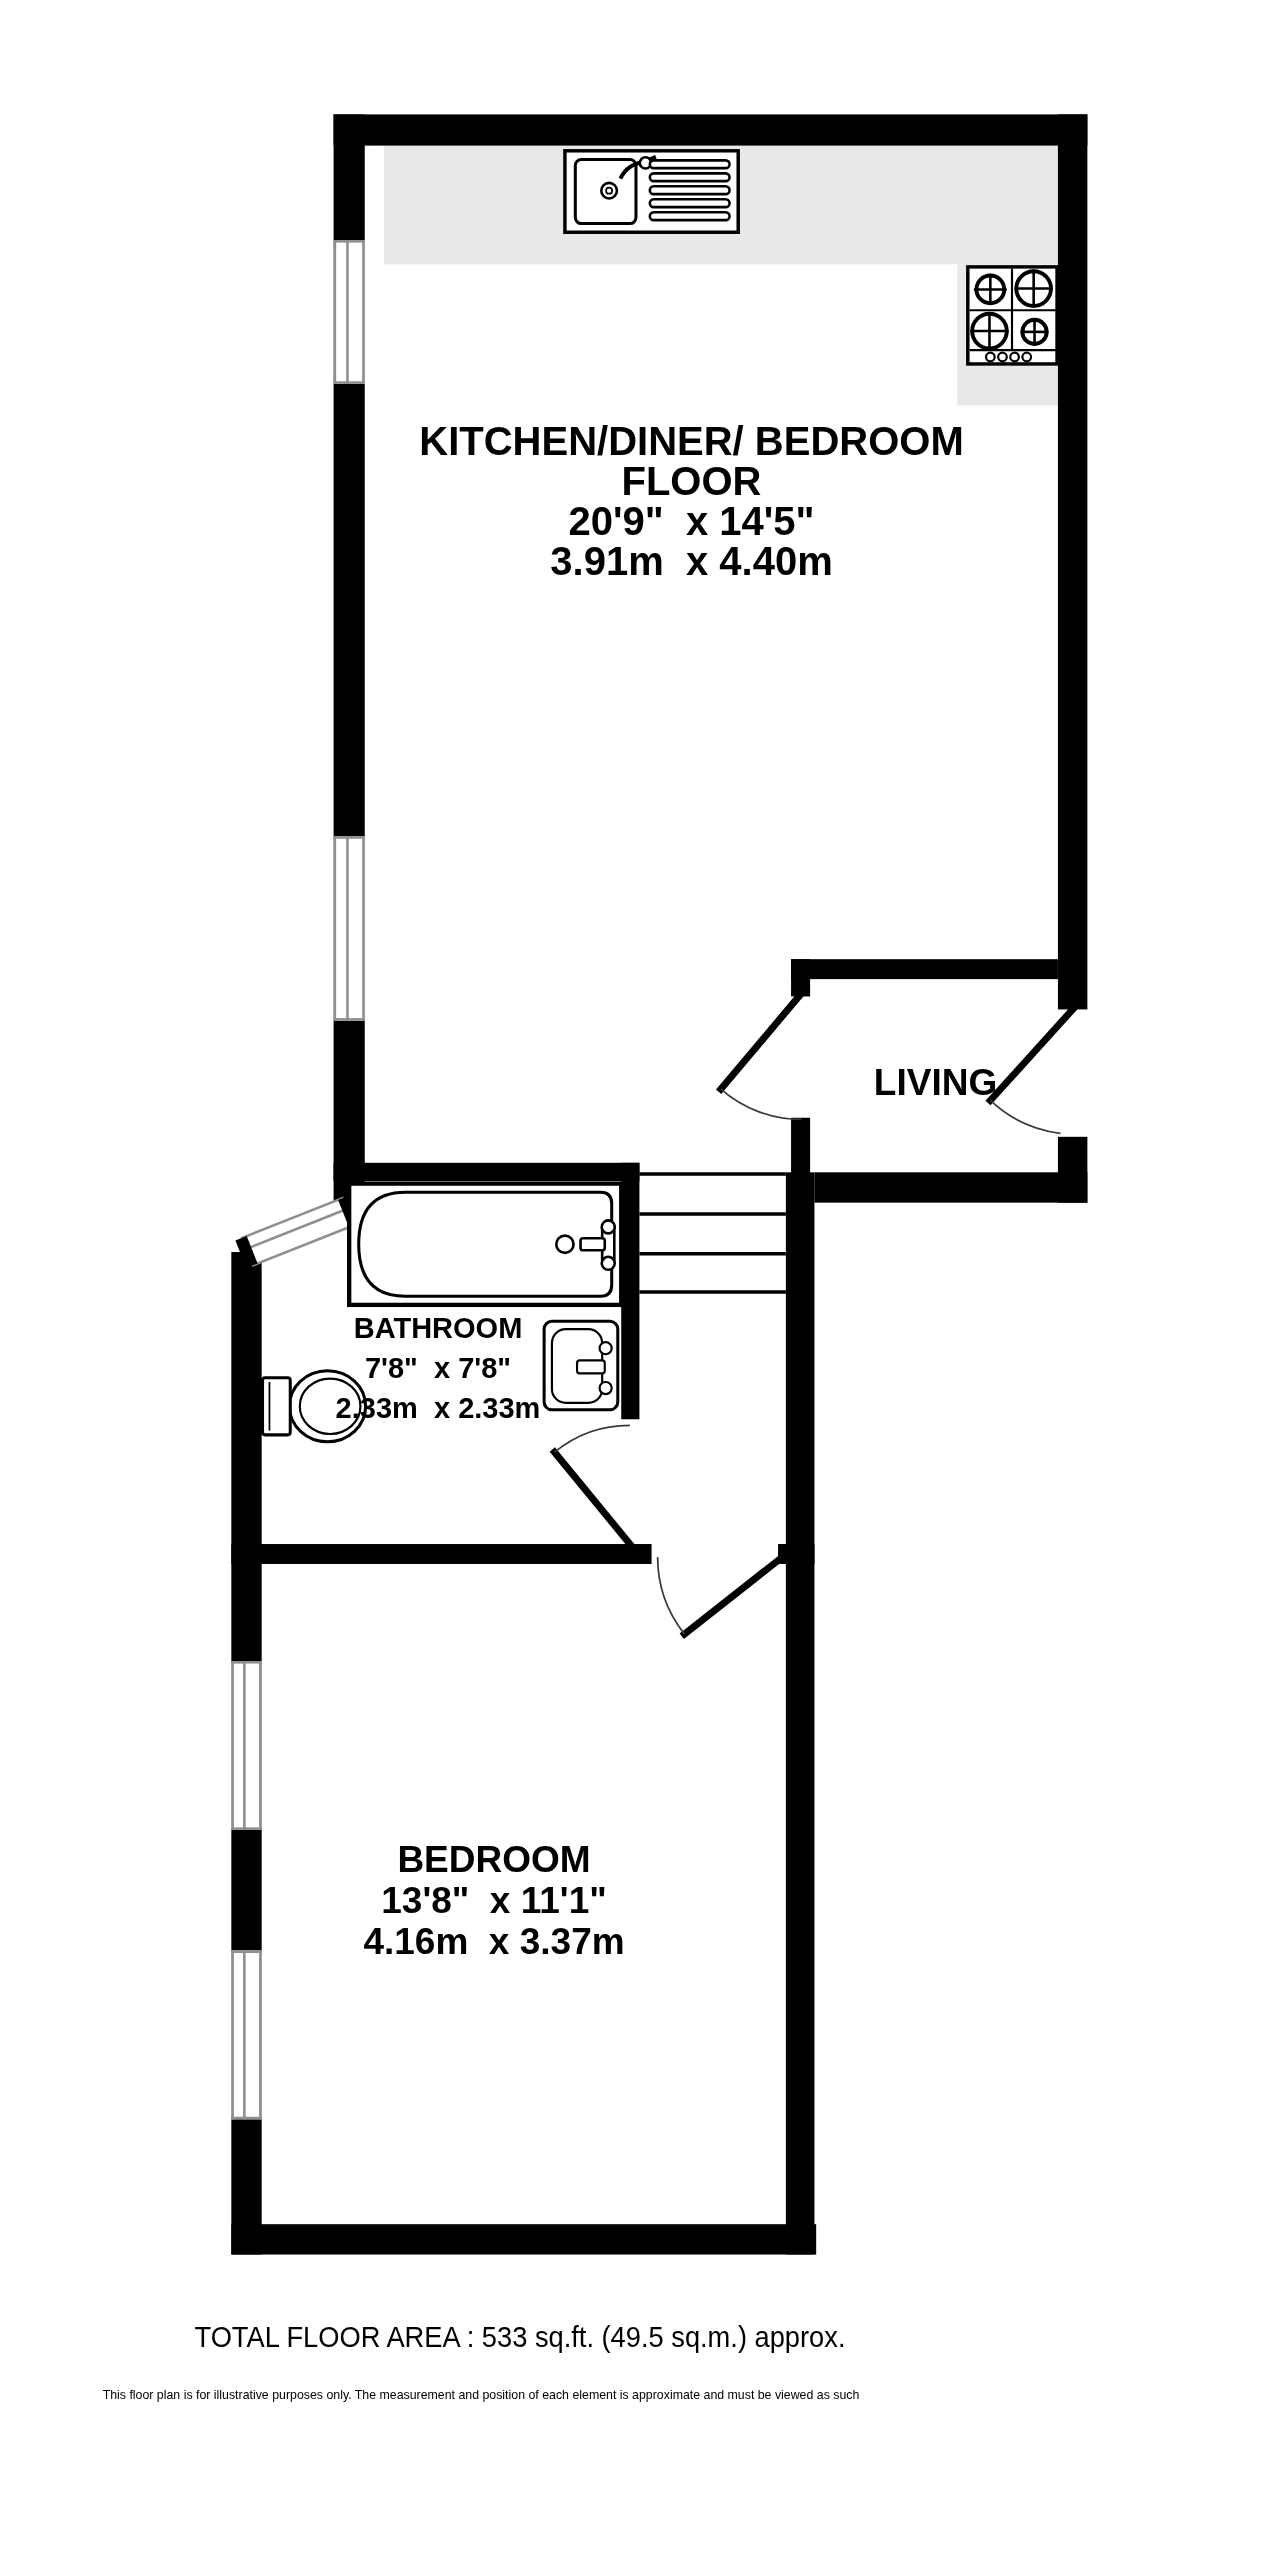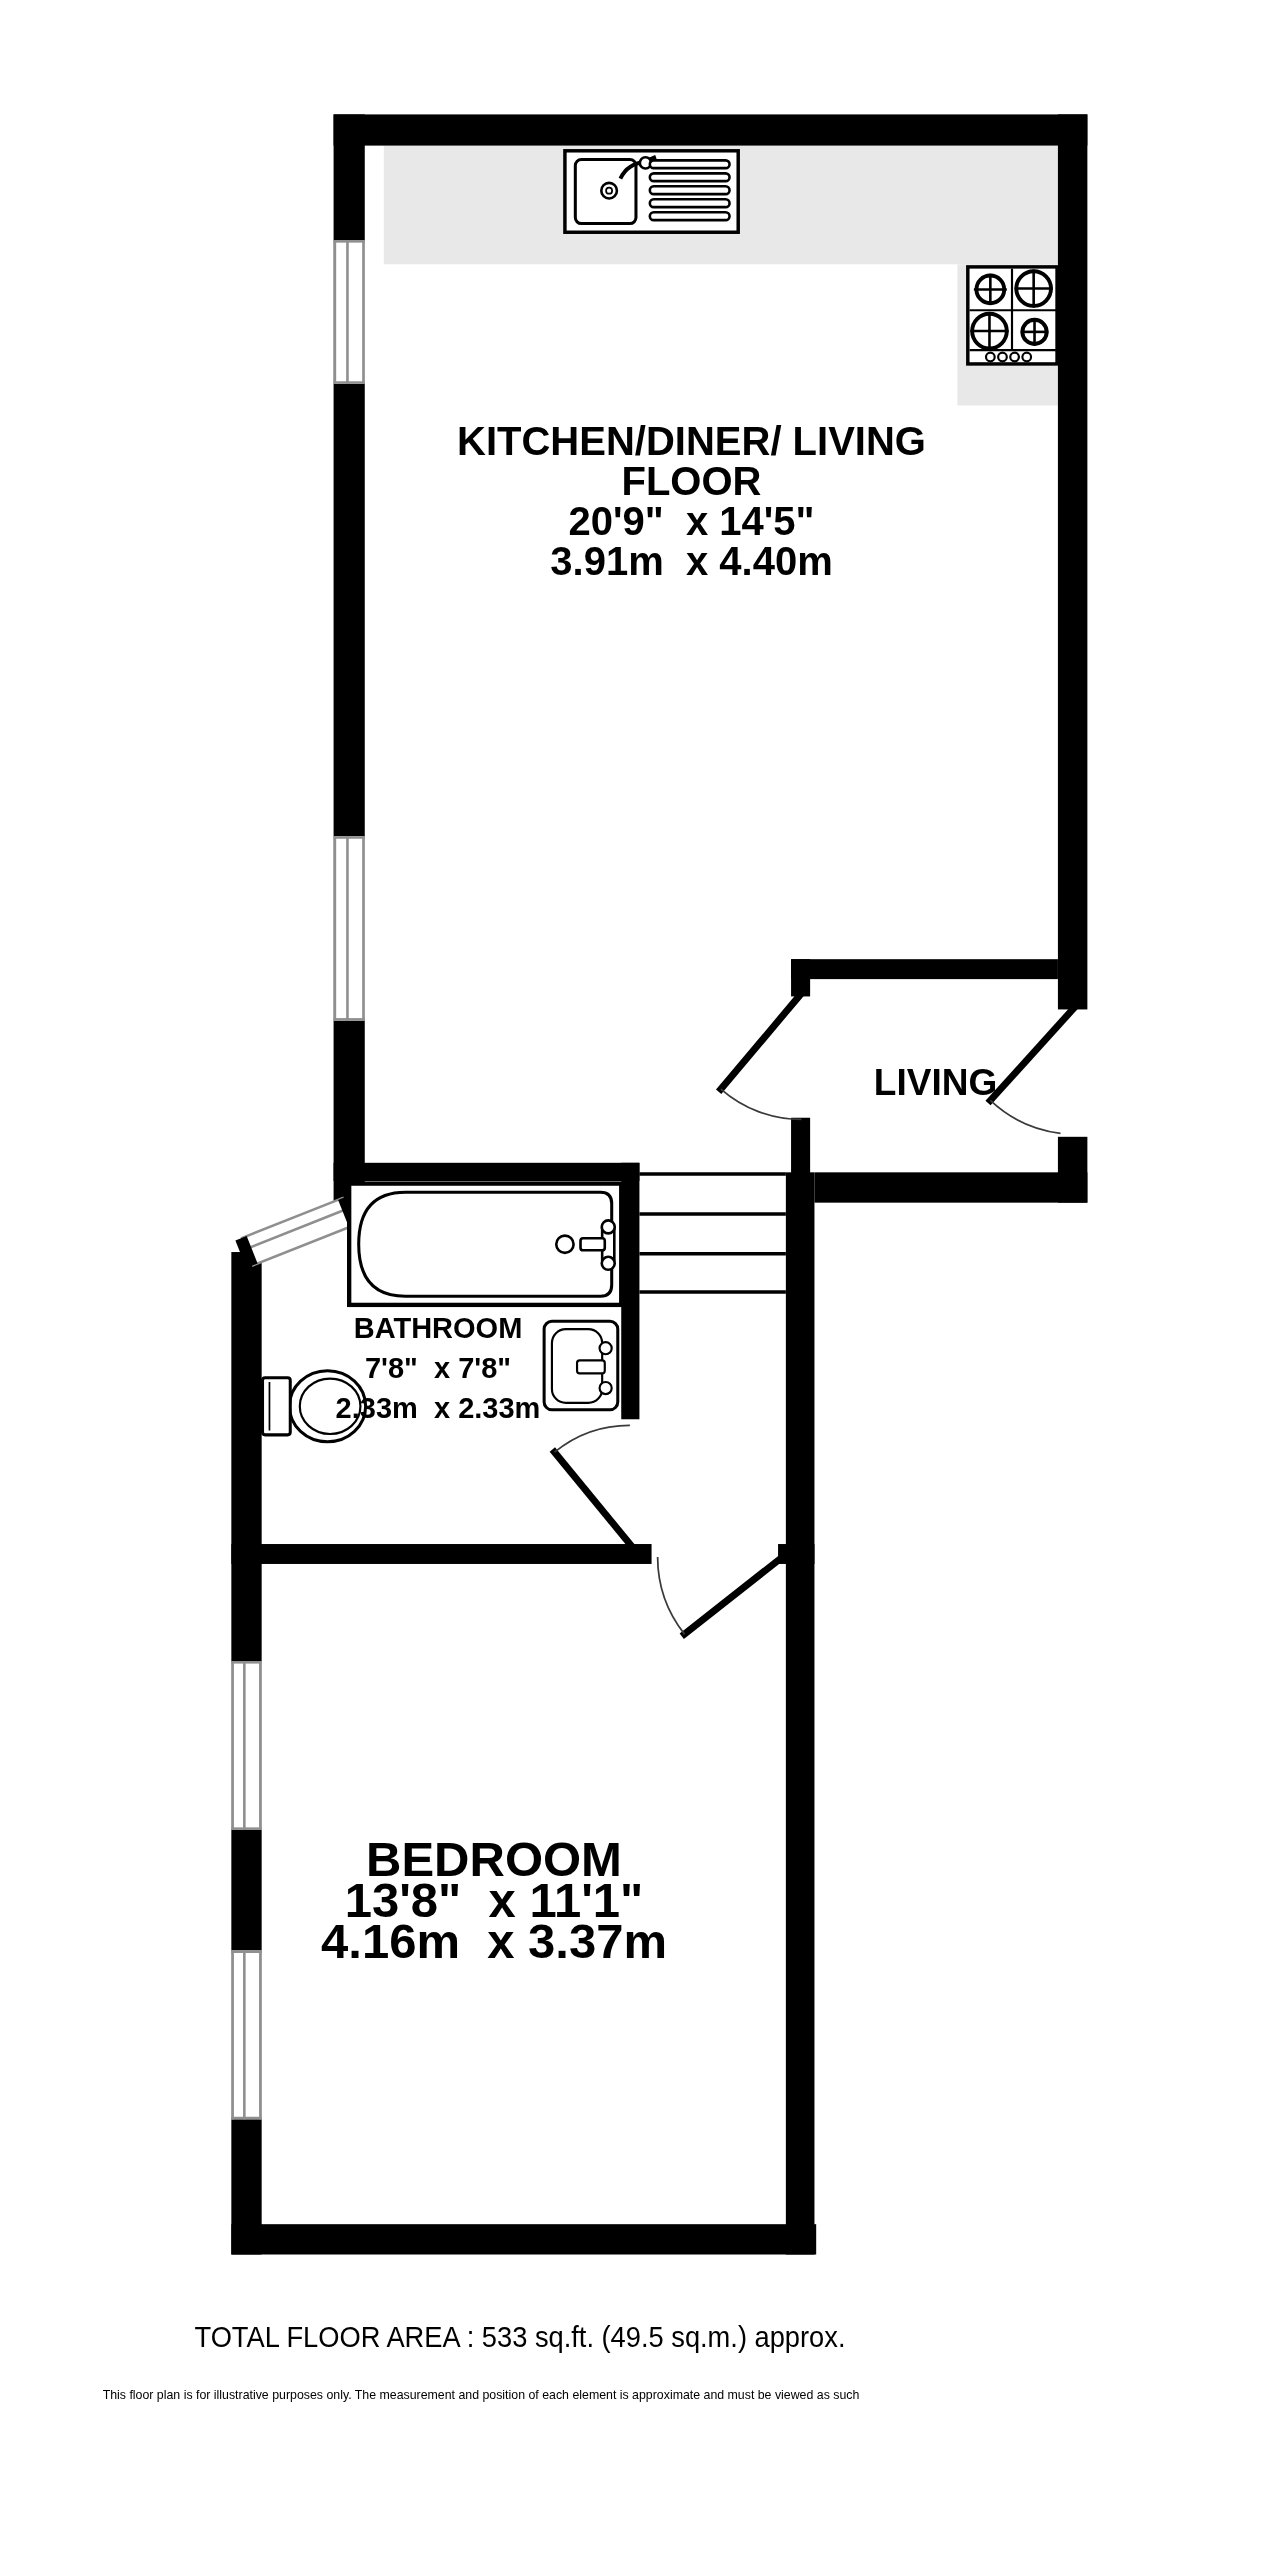--- a/index.html
+++ b/index.html
@@ -20,21 +20,21 @@
   .stepline{stroke:var(--wall);stroke-width:4;fill:none;}
   .leaf{stroke:var(--wall);stroke-width:8;stroke-linecap:square;fill:none;}
   .arc{stroke:var(--door_arc);stroke-width:2;fill:none;}
   .fx{stroke:#000;fill:#ffffff;}
   .fxl{stroke:#000;fill:none;}
   .room-label{position:absolute;text-align:center;font-weight:bold;color:#000;}
   .room-label div{white-space:pre;}
   .kitchen-label{left:414px;top:421px;width:555px;font-size:40px;line-height:40px;}
   .hallway-label{left:803px;top:1064px;width:265px;font-size:37px;line-height:38px;}
   .bathroom-label{left:256px;top:1308px;width:364px;font-size:29px;line-height:40px;}
-  .bedroom-label{left:286px;top:1839px;width:416px;font-size:49px;line-height:41px;}
+  .bedroom-label{left:286px;top:1839px;width:416px;font-size:37px;line-height:41px;}
   .total-area{position:absolute;left:130px;top:2322px;width:780px;text-align:center;
               font-size:29px;line-height:31px;color:#000;transform:scaleX(.94);}
   .disclaimer{position:absolute;left:48px;top:2387px;width:866px;text-align:center;
               font-size:13px;line-height:15.6px;color:#000;transform:scaleX(.95);}
 </style>
 </head>
 <body>
 
 <div class="page">
 
@@ -187,21 +187,21 @@
 
     <g>
       <ellipse class="fx" cx="378" cy="1623" rx="44" ry="41" stroke-width="3.5"></ellipse>
       <ellipse class="fxl" cx="381" cy="1623" rx="35" ry="32" stroke-width="2.5"></ellipse>
       <rect class="fx" x="303" y="1590" width="32" height="66" rx="3" stroke-width="3.5"></rect>
       <line class="fxl" x1="311" y1="1595" x2="311" y2="1651" stroke-width="2"></line>
     </g>
   </svg>
 
   <div class="room-label kitchen-label">
-    <div>KITCHEN/DINER/ LIVING</div>
+    <div>KITCHEN/DINER/ BEDROOM</div>
     <div>FLOOR</div>
     <div class="dims">20'9"  x 14'5"</div>
     <div class="dims">3.91m  x 4.40m</div>
   </div>
 
   <div class="room-label hallway-label">
     <div>LIVING</div>
   </div>
 
   <div class="room-label bathroom-label">

